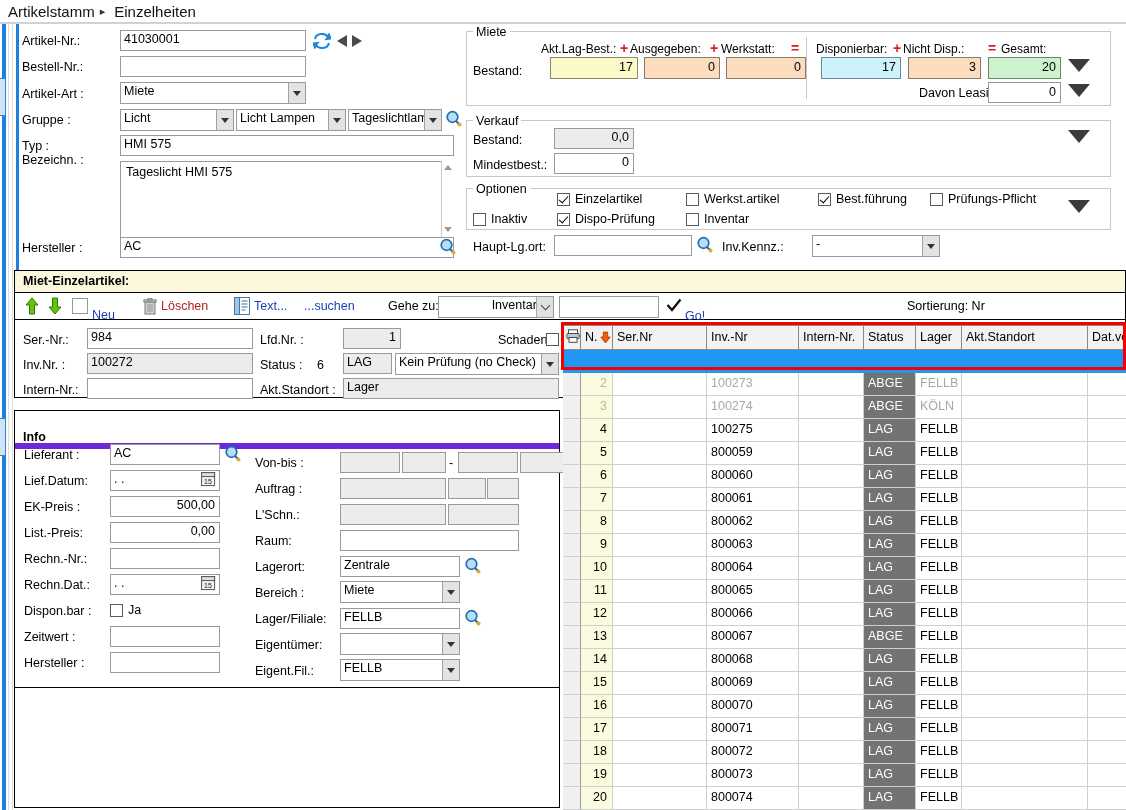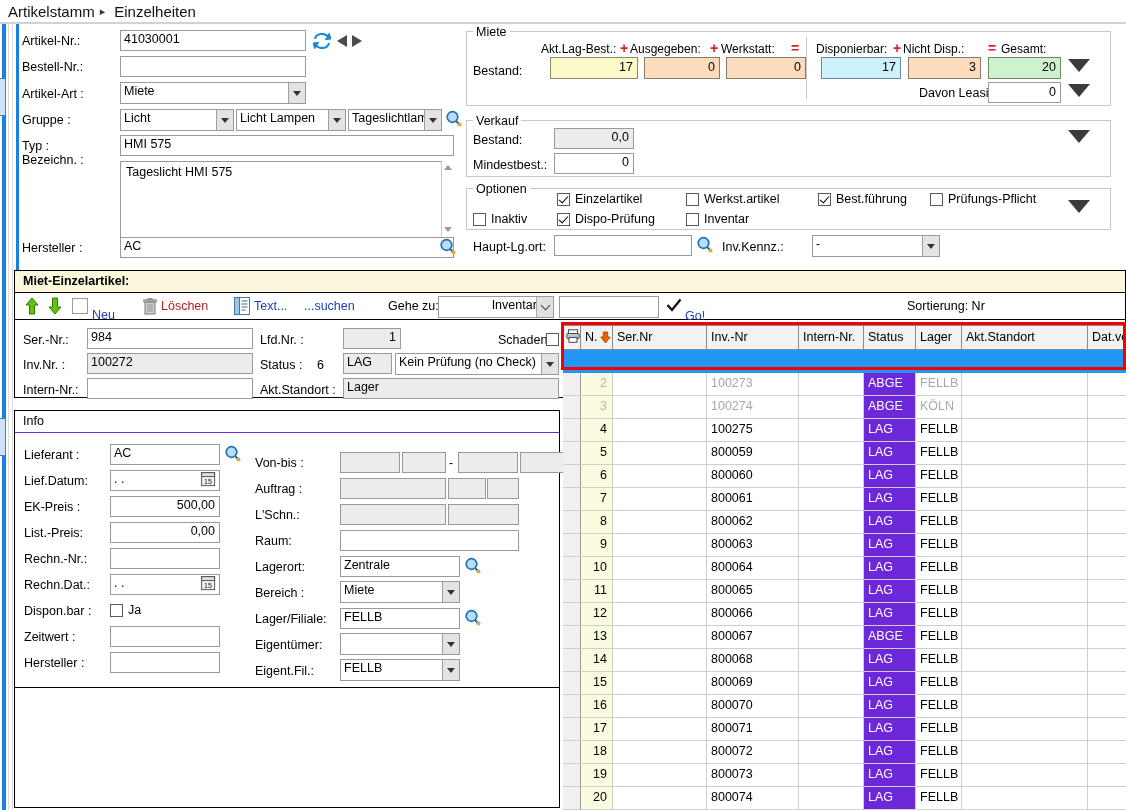--- a/index.html
+++ b/index.html
@@ -100,22 +100,22 @@
   .tlink { position:absolute; font-size:12.5px; white-space:nowrap; }
   .tlink.blue { color:#1b3fb5; }
   .tlink.red  { color:#b52020; }
 
   
   #infopanel {
     position:absolute; left:14px; top:410px; width:546px; height:278px;
     border:1px solid #000; background:#fff;
   }
   #infotitle {
-    position:absolute; left:0; top:0; width:544px; height:22px;
-    border-bottom:1px solid #6d28d9; font-weight:normal; padding:3px 0 0 8px;
+    position:absolute; left:0; top:16px; width:544px; height:22px;
+    border-bottom:6px solid #6d28d9; font-weight:bold; padding:3px 0 0 8px;
   }
   #infowrap {
     position:absolute; left:14px; top:410px; width:546px; height:398px;
     border-left:1px solid #000; border-right:1px solid #000; border-bottom:1px solid #000;
     pointer-events:none;
   }
 
   
   #grid {
     position:absolute; left:563px; top:325px; width:563px; height:485px;
@@ -130,21 +130,21 @@
   }
   .growwrap { position:absolute; left:0; top:25px; width:563px; }
   .grow { position:relative; height:23px; width:563px; }
   .gc {
     position:absolute; top:0; height:23px; padding:3px 0 0 4px;
     border-right:1px solid #cfcfcf; border-bottom:1px solid #cfcfcf;
     white-space:nowrap; overflow:hidden; background:#fff;
   }
   .gc.ind { background:#f0f0f0; border-right:1px solid #9d9d9d; }
   .gc.nr  { background:#fbfbe0; text-align:right; padding:3px 5px 0 0; }
-  .gc.st  { background:#6d28d9; color:#fff; }
+  .gc.st  { background:#737373; color:#fff; }
   .grow.sel .gc { background:#2196f3; color:#fff; }
   .grow.sel .gc.ind { background:#f0f0f0; }
   .grow.sel .gc.nr { background:#fbfbe0; color:#c8a000;}
   .grow.dim .gc { color:#a8a8a8; }
   .grow.dim .gc.nr { color:#b9b9a0; }
   .grow.dim .gc.st { color:#ffffff; }
   .arrowcell { position:absolute; left:2px; top:4px; font-size:11px; color:#000; }
   #redbox {
     position:absolute; left:561px; top:322px; width:565px; height:48px;
     border:3px solid #f40000; pointer-events:none; z-index:30;

